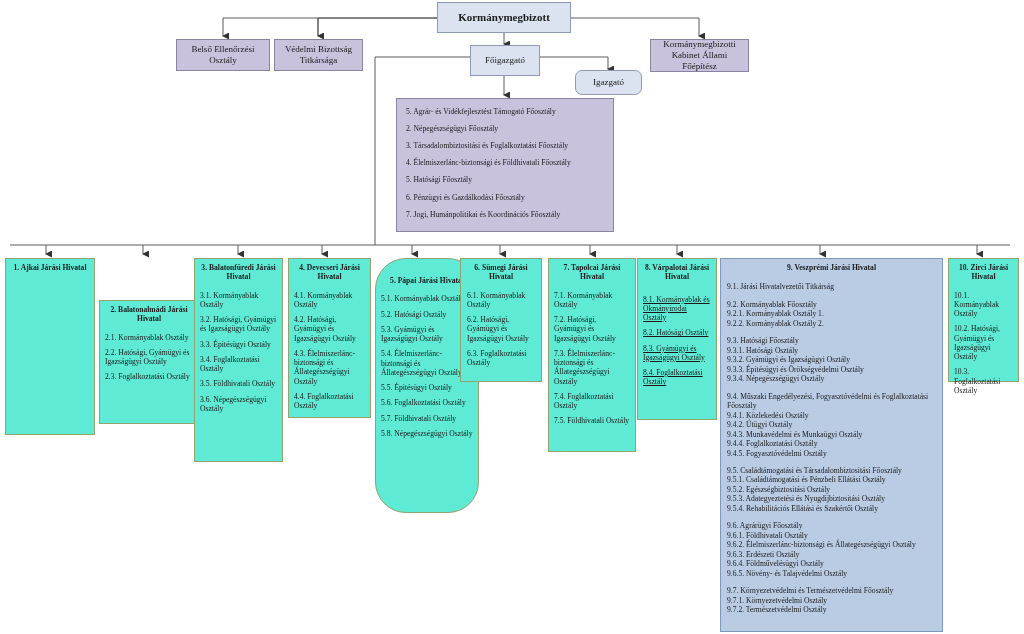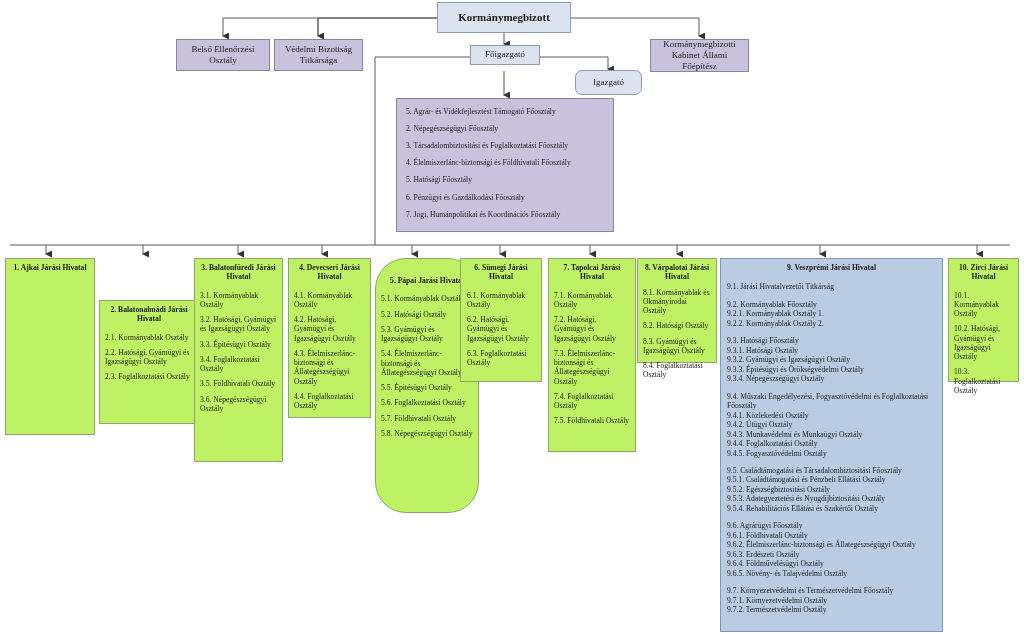--- a/index.html
+++ b/index.html
@@ -27,21 +27,21 @@
   }
   .box-blue {
     background: #dce3f0;
     border-color: #8e9ab5;
   }
   .box-purple {
     background: #c9c2dd;
     border-color: #8a84a3;
   }
   .box-green {
-    background: #bef264;
+    background: #5eead4;
     border-color: #93a36d;
   }
   .box-lightblue {
     background: #b9cce4;
     border-color: #7f98b8;
   }
   .title {
     font-weight: bold;
     text-align: center;
     line-height: 1.22;
@@ -147,21 +147,21 @@
   </div>
 
   <div class="box box-blue title fs11" style="left:437px; top:2px; width:134px; height:31px; display:flex; align-items:center; justify-content:center;">
     <span>Kormánymegbizott</span>
   </div>
 
   <div class="box box-purple plain fs9" style="left:274px; top:39px; width:89px; height:32px; display:flex; align-items:center; justify-content:center;">
     <span>Védelmi Bizottság Titkársága</span>
   </div>
 
-  <div class="box box-blue plain fs9" style="left:470px; top:45px; width:70px; height:20px; display:flex; align-items:center; justify-content:center;">
+  <div class="box box-blue plain fs9" style="left:470px; top:45px; width:70px; height:31px; display:flex; align-items:center; justify-content:center;">
     <span>Főigazgató</span>
   </div>
 
   <div class="box box-purple plain fs9" style="left:650px; top:39px; width:99px; height:33px; display:flex; align-items:center; justify-content:center;">
     <span>Kormánymegbizotti Kabinet Állami Főépítész</span>
   </div>
 
   <div class="box box-blue plain fs9" style="left:575px; top:70px; width:67px; height:25px; display:flex; align-items:center; justify-content:center;border-radius:7px;">
     <span>Igazgató</span>
   </div>
@@ -240,23 +240,23 @@
     <div class="title fs75">7. Tapolcai Járási Hivatal</div>
     <ul class="dept-list fs75" style="margin-top:9px;">
       <li>7.1. Kormányablak Osztály</li>
       <li>7.2. Hatósági, Gyámügyi és Igazságügyi Osztály</li>
       <li>7.3. Élelmiszerlánc-biztonsági és Állategészségügyi Osztály</li>
       <li>7.4. Foglalkoztatási Osztály</li>
       <li>7.5. Földhivatali Osztály</li>
     </ul>
   </div>
 
-  <div class="box box-green" style="left:637px; top:258px; width:80px; height:105px; padding:4px 5px;">
+  <div class="box box-green" style="left:637px; top:258px; width:80px; height:162px; padding:4px 5px;">
     <div class="title fs75">8. Várpalotai Járási Hivatal</div>
-    <ul class="dept-list fs75" style="margin-top:6px;">
+    <ul class="dept-list fs75" style="margin-top:13px;text-decoration:underline;">
       <li>8.1. Kormányablak és Okmányirodai Osztály</li>
       <li>8.2. Hatósági Osztály</li>
       <li>8.3. Gyámügyi és Igazságügyi  Osztály</li>
       <li>8.4. Foglalkoztatási Osztály</li>
     </ul>
   </div>
 
   <div class="box box-lightblue" style="left:720px; top:258px; width:223px; height:374px; padding:4px 6px;">
     <div class="title fs75">9. Veszprémi Járási Hivatal</div>
 

